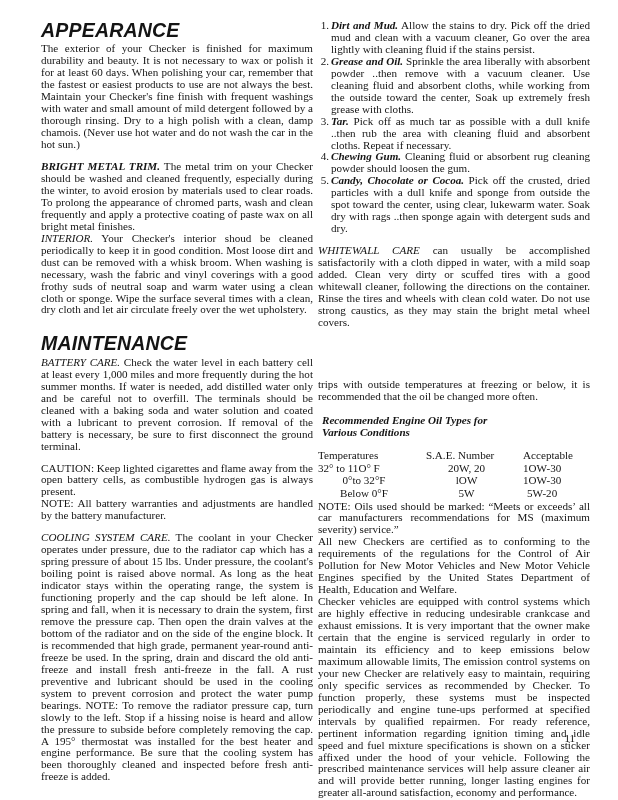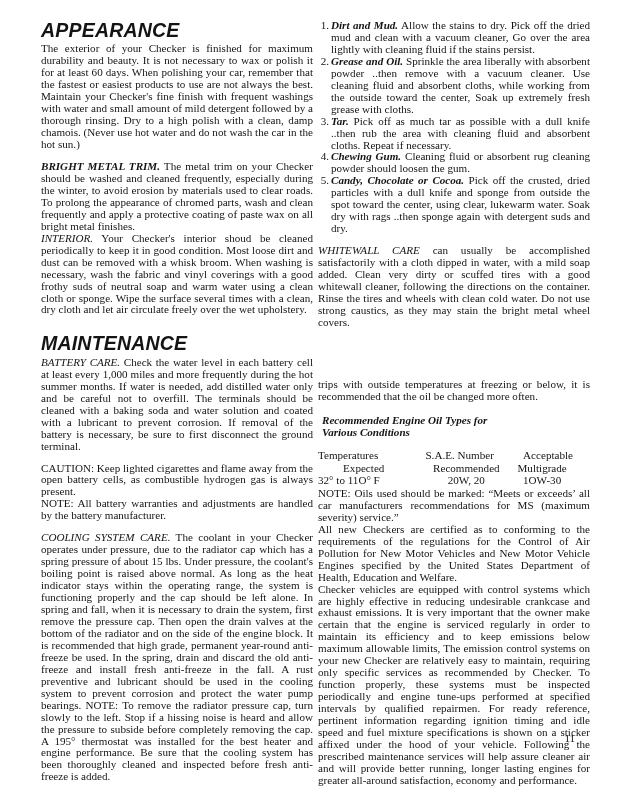--- a/index.html
+++ b/index.html
@@ -171,29 +171,34 @@
     <p class="oil-title" style="margin-top:0;">Various Conditions</p>
 
     <table class="oil">
       <tbody>
           <tr>
         <th class="c1">Temperatures</th>
         <th class="c2">S.A.E. Number</th>
         <th class="c3">Acceptable</th>
       </tr>
       <tr>
-        <th class="c1 ctr">Expected</th>
-        <th class="c2 ctr">Recommended</th>
-        <th class="c3 ctr">Multigrade</th>
-      </tr>
-      <tr>
         <td class="c1">32° to 11O° F</td>
         <td class="c2 ctr">20W, 20</td>
         <td class="c3 ctr">1OW-30</td>
       </tr>
+      <tr>
+        <td class="c1 ctr">0°to 32°F</td>
+        <td class="c2 ctr">lOW</td>
+        <td class="c3 ctr">1OW-30</td>
+      </tr>
+      <tr>
+        <td class="c1 ctr">Below 0°F</td>
+        <td class="c2 ctr">5W</td>
+        <td class="c3 ctr">5W-20</td>
+      </tr>
     </tbody>
       </table>
 
     <p class="body tight" style="margin-top:1px;">NOTE: Oils used should be marked: “Meets or exceeds’ all car manufacturers recommendations for MS (maximum severity) service.”</p>
 
 
     <p class="body tight">All new Checkers are certified as to conforming to the requirements of the regulations for the Control of Air Pollution for New Motor Vehicles and New Motor Vehicle Engines specified by the United States Department of Health, Education and Welfare.</p>
 
     <p class="body tight">Checker vehicles are equipped with control systems which are highly effective in reducing undesirable crankcase and exhaust emissions. It is very important that the owner make certain that the engine is serviced regularly in order to maintain its efficiency and to keep emissions below maximum allowable limits, The emission control systems on your new Checker are relatively easy to maintain, requiring only specific services as recommended by Checker. To function properly, these systems must be inspected periodically and engine tune-ups performed at specified intervals by qualified repairmen. For ready reference, pertinent information regarding ignition timing and idle speed and fuel mixture specifications is shown on a sticker affixed under the hood of your vehicle. Following the prescribed maintenance services will help assure cleaner air and will provide better running, longer lasting engines for greater all-around satisfaction, economy and performance.</p>
 

